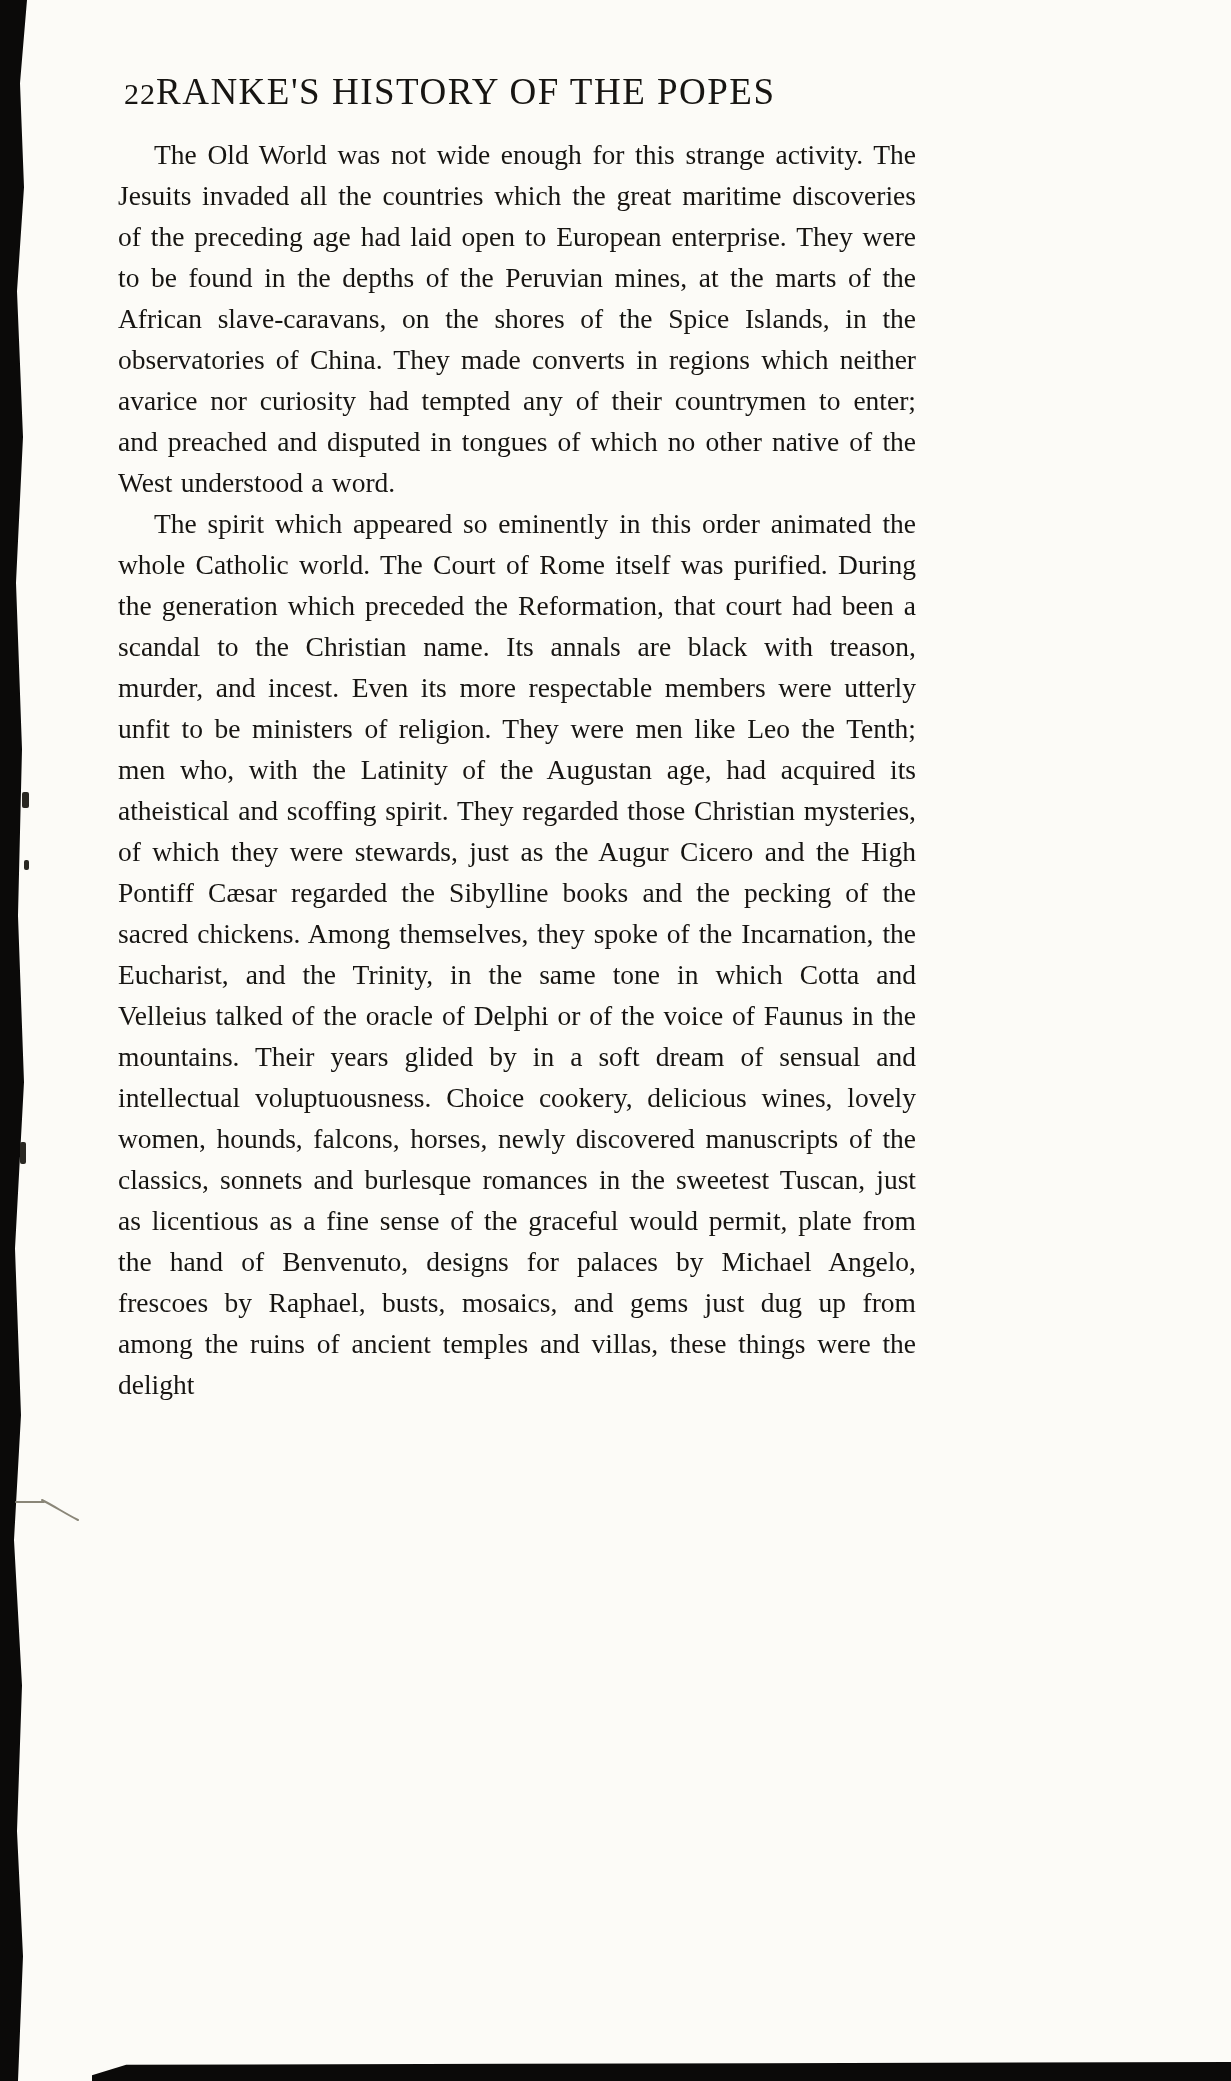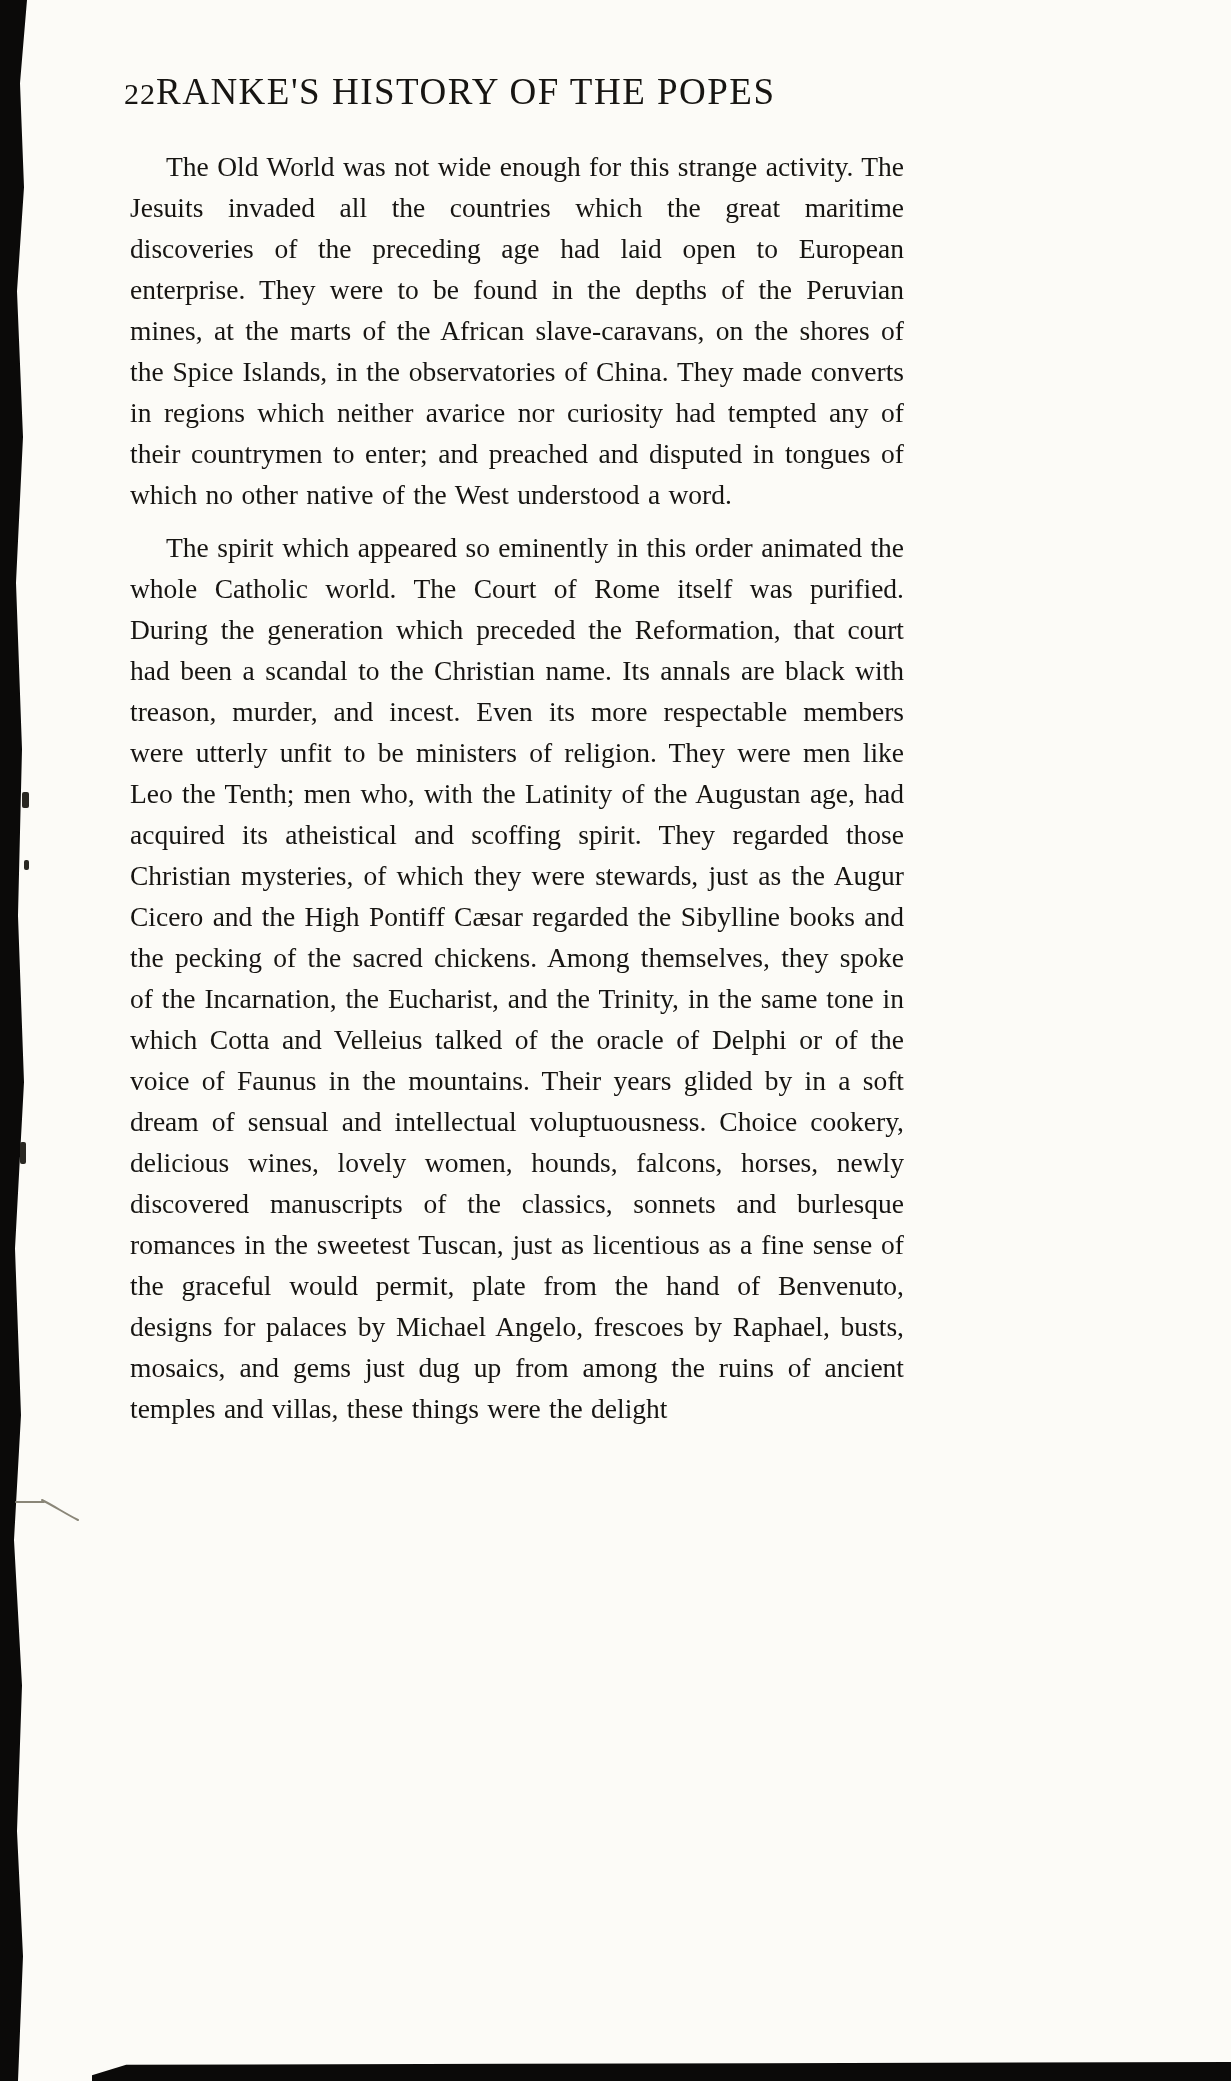--- a/index.html
+++ b/index.html
@@ -86,21 +86,21 @@
     position: absolute;
     top: 134px;
     left: 118px;
     width: 798px;
     font-size: 27.5px;
     line-height: 41px;
     text-align: justify;
     word-spacing: 1.5px;
   }
   .para {
-    margin: 12px;
+    margin: 0;
     text-indent: 36px;
   }
 </style>
 </head>
 <body>
 
 <div class="page">
 
   <div class="binding-edge"></div>
   <div class="bottom-scan-bar"></div>

